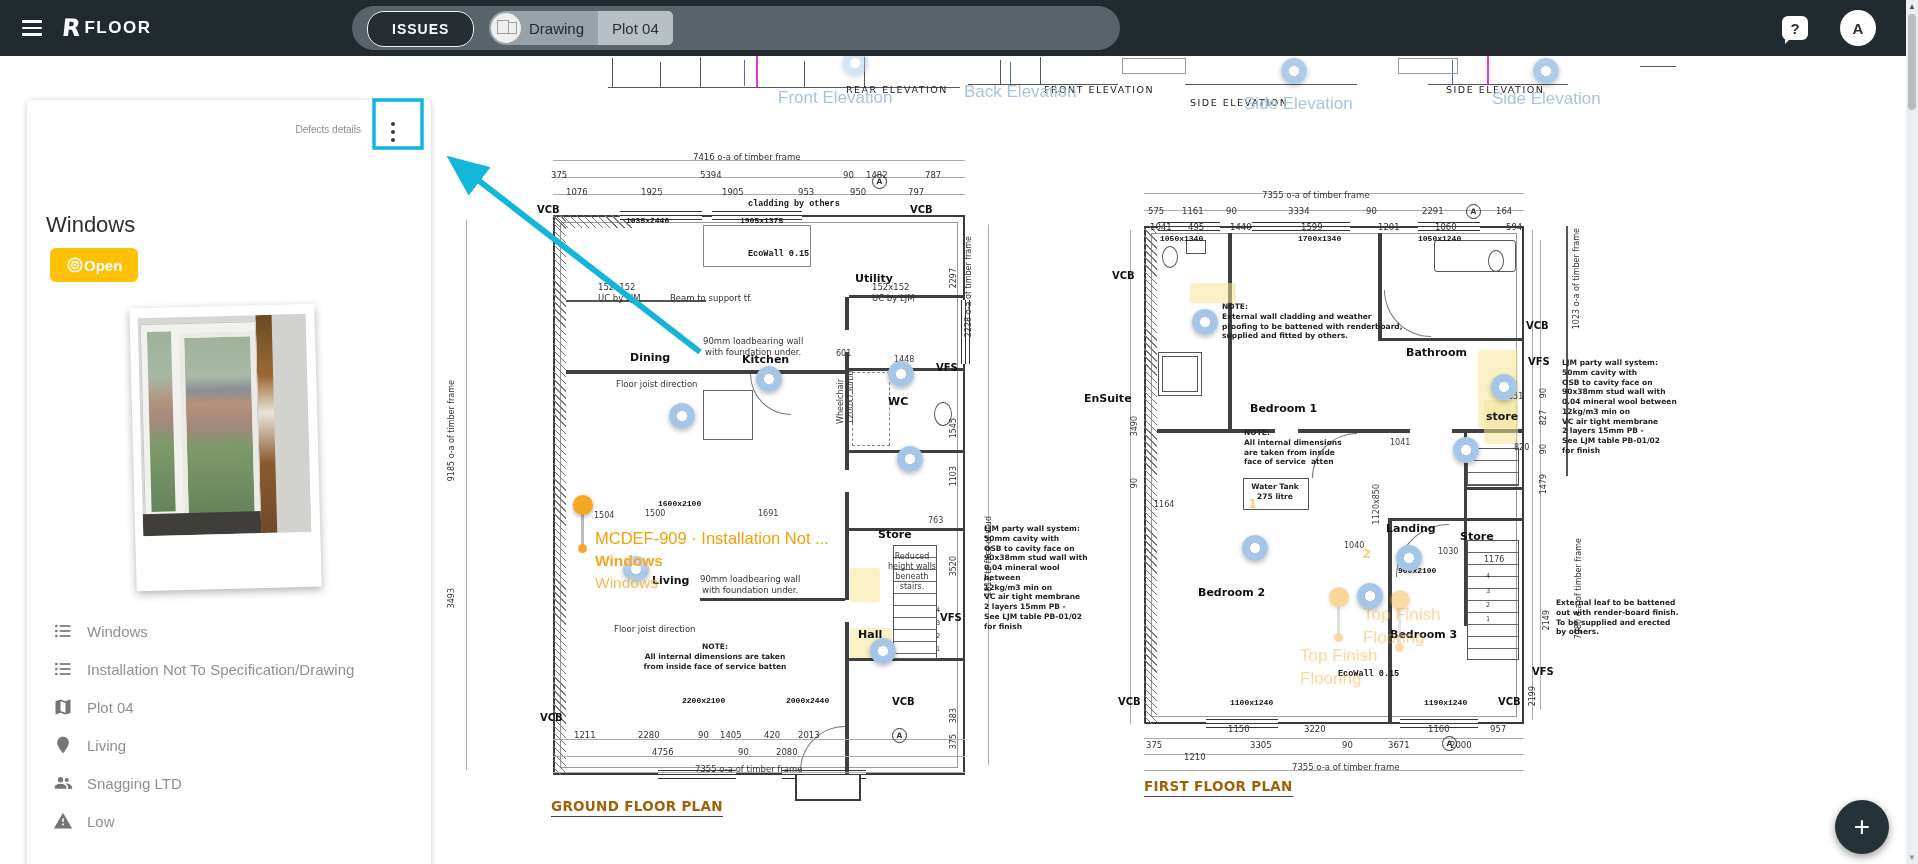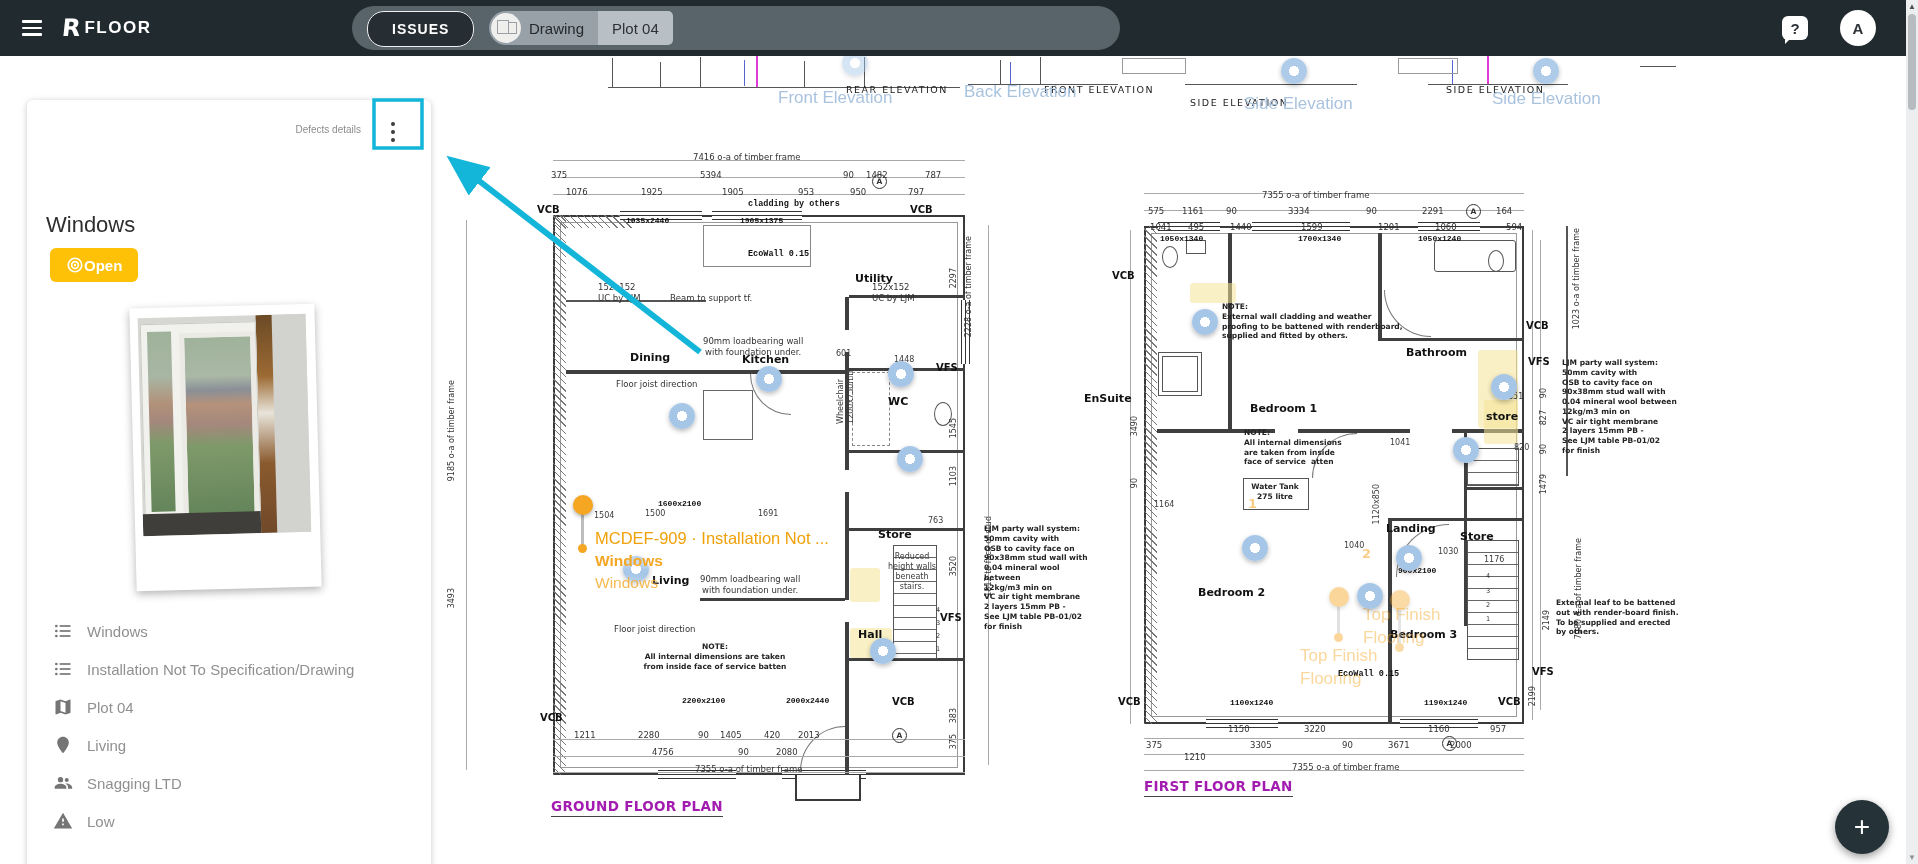--- a/index.html
+++ b/index.html
@@ -61,21 +61,21 @@
   .yp{position:absolute;background:rgba(244,228,150,.55);border-radius:3px;}
   .pin{position:absolute;width:20px;cursor:pointer;}
   .pin .stem{position:absolute;left:8px;top:10px;bottom:5px;width:3px;background:#bdbdbd;}
   .pin .head{position:absolute;left:0;top:0;width:20px;height:20px;border-radius:50%;background:#f5a623;box-shadow:0 2px 4px rgba(0,0,0,.3);}
   .pin .foot{position:absolute;left:5px;bottom:0;width:9px;height:9px;border-radius:50%;background:#f5a623;}
   .callout{position:absolute;left:595px;top:529px;z-index:6;white-space:nowrap;}
   .callout .l1{font-size:16.5px;color:#f0a10a;text-shadow:0 0 6px #fff,0 0 2px #fff;}
   .callout .l2{font-size:15.5px;font-weight:bold;color:#f5a623;margin-top:4px;text-shadow:0 0 6px #fff;}
   .callout .l3{font-size:15.5px;color:#f6ae33;opacity:.85;margin-top:4px;text-shadow:0 0 6px #fff;}
   .faded-co{position:absolute;font-size:17px;line-height:1.35;color:rgba(245,166,35,.45);font-weight:500;white-space:pre;}
-  .ptitle{position:absolute;font-size:13.5px;font-weight:bold;color:#a21caf;border-bottom:1px solid #444;
+  .ptitle{position:absolute;font-size:13.5px;font-weight:bold;color:#a16207;border-bottom:1px solid #444;
           padding-bottom:2px;letter-spacing:.3px;font-family:"DejaVu Sans",sans-serif;}
   .magenta{position:absolute;background:#e23ad6;}
   .bluetick{position:absolute;background:#5566cc;}
   
   .card{position:absolute;left:27px;top:100px;width:404px;height:790px;background:#fff;border-radius:6px;
         box-shadow:0 1px 6px rgba(0,0,0,.22);z-index:10;}
   .card-title{position:absolute;left:0;right:70px;top:24px;text-align:right;font-size:10px;color:#8c8c8c;}
   .kebab{position:absolute;right:18px;top:12px;width:40px;height:40px;display:flex;flex-direction:column;
          gap:3.5px;align-items:center;justify-content:center;cursor:pointer;}
   .kebab i{width:4.5px;height:4.5px;border-radius:50%;background:#3c3c3c;}

